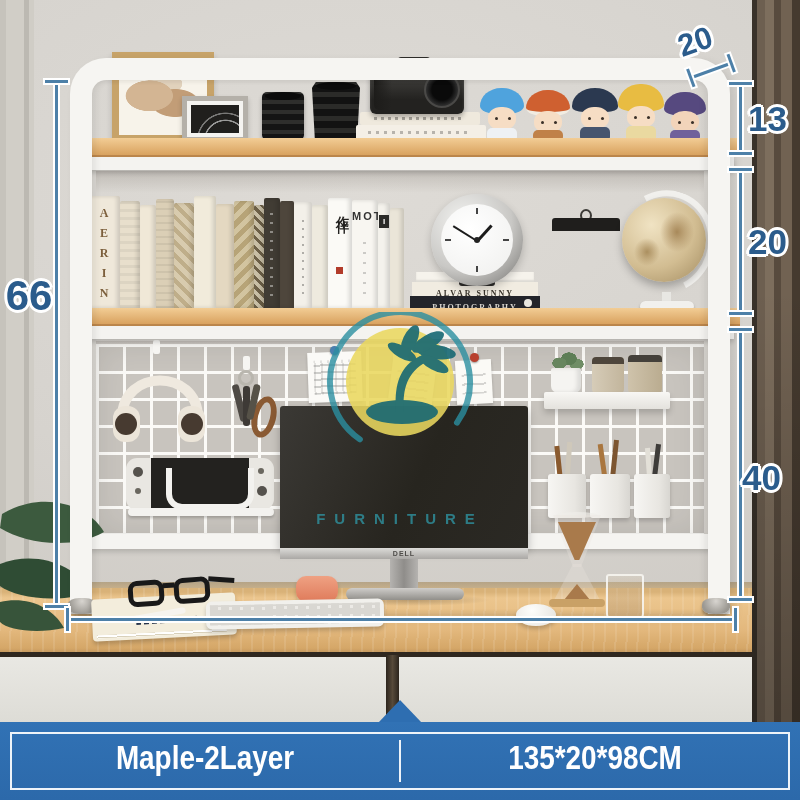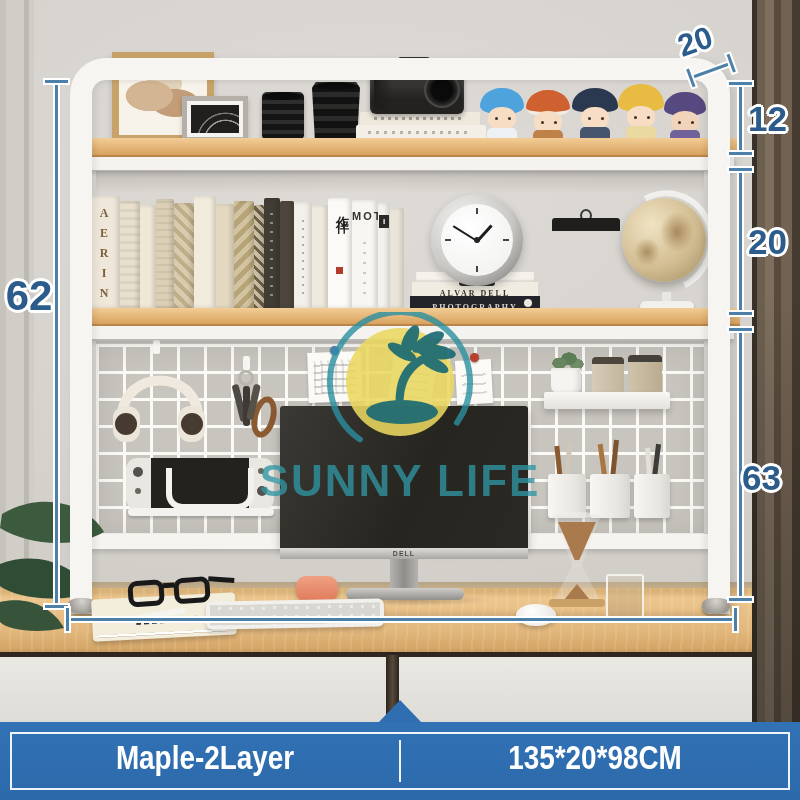--- a/index.html
+++ b/index.html
@@ -82,21 +82,21 @@
       <i class="abs" style="left:11px;top:34px;width:3px;height:60px;background:repeating-linear-gradient(0deg,rgba(0,0,0,.18) 0 2px,rgba(0,0,0,0) 2px 10px);"></i>
     </div>
     <div class="bk" style="width:12px;height:105px;background:#f4f2ec;">
       <span style="position:absolute;left:1px;top:12px;width:10px;height:13px;background:#2a2a28;color:#fff;font:700 8px 'Liberation Sans',sans-serif;text-align:center;line-height:13px;">I</span>
     </div>
     <div class="bk" style="width:14px;height:100px;background:#eae5d8;"></div>
   </div>
 
   <div class="abs" style="left:416px;top:272px;width:118px;height:10px;background:#f6f3ec;box-shadow:inset 0 -2px 2px rgba(0,0,0,.1);z-index:8;"></div>
   <div class="abs" style="left:412px;top:282px;width:126px;height:14px;background:#f1ece1;z-index:8;text-align:center;">
-    <span style="font:700 8px 'Liberation Serif',serif;color:#3a352c;letter-spacing:2px;line-height:14px;">ALVAR DELL</span>
+    <span style="font:700 8px 'Liberation Serif',serif;color:#3a352c;letter-spacing:2px;line-height:14px;">ALVAR SUNNY</span>
   </div>
   <div class="abs" style="left:410px;top:296px;width:130px;height:14px;background:#23242a;z-index:8;text-align:center;">
     <span style="font:700 8px 'Liberation Serif',serif;color:#d8d5cf;letter-spacing:2px;line-height:14px;">PHOTOGRAPHY</span>
     <i class="abs" style="right:8px;top:3px;width:8px;height:8px;border-radius:50%;background:#e9e6df;"></i>
   </div>
 
   <div class="abs" style="left:431px;top:194px;width:92px;height:92px;border-radius:50%;z-index:9;background:radial-gradient(circle at 35% 30%, #f2f2f0, #c9c8c5 55%, #6f6e6b);box-shadow:0 4px 8px rgba(0,0,0,.2);"></div>
   <div class="abs" style="left:441px;top:204px;width:72px;height:72px;border-radius:50%;background:radial-gradient(circle at 40% 35%, #ffffff, #efefed);z-index:9;">
     <i class="abs" style="left:35px;top:4px;width:2px;height:6px;background:#444;"></i>
     <i class="abs" style="left:35px;bottom:4px;width:2px;height:6px;background:#444;"></i>
@@ -287,47 +287,47 @@
     <g fill="#176873" opacity="0.9">
       <ellipse cx="152" cy="100" rx="36" ry="12"></ellipse>
       <path d="M146,100 C144,72 150,54 170,44 L176,50 C158,60 152,76 154,100 Z"></path>
       <ellipse cx="186" cy="40" rx="20" ry="7" transform="rotate(8 186 40)"></ellipse>
       <ellipse cx="178" cy="30" rx="18" ry="7" transform="rotate(-30 178 30)"></ellipse>
       <ellipse cx="160" cy="28" rx="16" ry="7" transform="rotate(-65 160 28)"></ellipse>
       <ellipse cx="152" cy="40" rx="16" ry="6" transform="rotate(-150 152 40)"></ellipse>
       <ellipse cx="184" cy="52" rx="16" ry="6" transform="rotate(28 184 52)"></ellipse>
     </g>
   </svg>
-  <div class="abs wm-text" style="left:240px;top:456px;width:320px;font:700 44px 'Liberation Sans',sans-serif;letter-spacing:2px;">SUNNY LIFE</div>
+  <div class="abs wm-text" style="left:270px;top:510px;width:260px;font:700 15px 'Liberation Sans',sans-serif;letter-spacing:9px;">FURNITURE</div>
 
   <div class="abs mline" style="left:55px;top:82px;width:3px;height:525px;"></div>
   <div class="abs mline" style="left:45px;top:80px;width:23px;height:3px;"></div>
   <div class="abs mline" style="left:45px;top:605px;width:23px;height:3px;"></div>
-  <div class="abs num" style="left:4px;top:272px;width:50px;text-align:center;font-size:42px;">62</div>
+  <div class="abs num" style="left:4px;top:272px;width:50px;text-align:center;font-size:42px;">66</div>
 
   <div class="abs mline" style="left:689px;top:69px;width:44px;height:3px;transform:rotate(-20deg);">
     <i class="abs mline" style="left:-1px;top:-8px;width:3px;height:19px;"></i>
     <i class="abs mline" style="right:-1px;top:-8px;width:3px;height:19px;"></i>
   </div>
   <div class="abs num" style="left:678px;top:24px;font-size:31px;transform:rotate(-19deg);">20</div>
 
   <div class="abs mline" style="left:739px;top:84px;width:3px;height:70px;"></div>
   <div class="abs mline" style="left:729px;top:82px;width:23px;height:3px;"></div>
   <div class="abs mline" style="left:729px;top:152px;width:23px;height:3px;"></div>
-  <div class="abs num" style="left:748px;top:99px;font-size:35px;">12</div>
+  <div class="abs num" style="left:748px;top:99px;font-size:35px;">13</div>
 
   <div class="abs mline" style="left:739px;top:170px;width:3px;height:144px;"></div>
   <div class="abs mline" style="left:729px;top:168px;width:23px;height:3px;"></div>
   <div class="abs mline" style="left:729px;top:312px;width:23px;height:3px;"></div>
   <div class="abs num" style="left:748px;top:222px;font-size:35px;">20</div>
 
   <div class="abs mline" style="left:739px;top:330px;width:3px;height:270px;"></div>
   <div class="abs mline" style="left:729px;top:328px;width:23px;height:3px;"></div>
   <div class="abs mline" style="left:729px;top:598px;width:23px;height:3px;"></div>
-  <div class="abs num" style="left:742px;top:458px;font-size:35px;">63</div>
+  <div class="abs num" style="left:742px;top:458px;font-size:35px;">40</div>
 
   <div class="abs mline" style="left:68px;top:618px;width:668px;height:3px;"></div>
   <div class="abs mline" style="left:66px;top:608px;width:3px;height:23px;"></div>
   <div class="abs mline" style="left:734px;top:608px;width:3px;height:23px;"></div>
 
   <div class="abs" style="left:378px;top:700px;width:0;height:0;border-left:22px solid rgba(0,0,0,0);border-right:22px solid rgba(0,0,0,0);border-bottom:23px solid #2e6eb1;z-index:40;"></div>
   <div class="abs" style="left:0;top:722px;width:800px;height:78px;background:linear-gradient(180deg,#3172b5,#2c69aa);z-index:40;"></div>
   <div class="abs" style="left:10px;top:732px;width:780px;height:58px;border:2px solid rgba(255,255,255,.92);z-index:41;"></div>
   <div class="abs" style="left:399px;top:740px;width:2px;height:42px;background:rgba(255,255,255,.92);z-index:42;"></div>
   <div class="abs" style="left:12px;top:738px;width:386px;text-align:center;z-index:42;color:#fff;font:700 34px 'Liberation Sans',sans-serif;transform:scaleX(.82);">Maple-2Layer</div>

